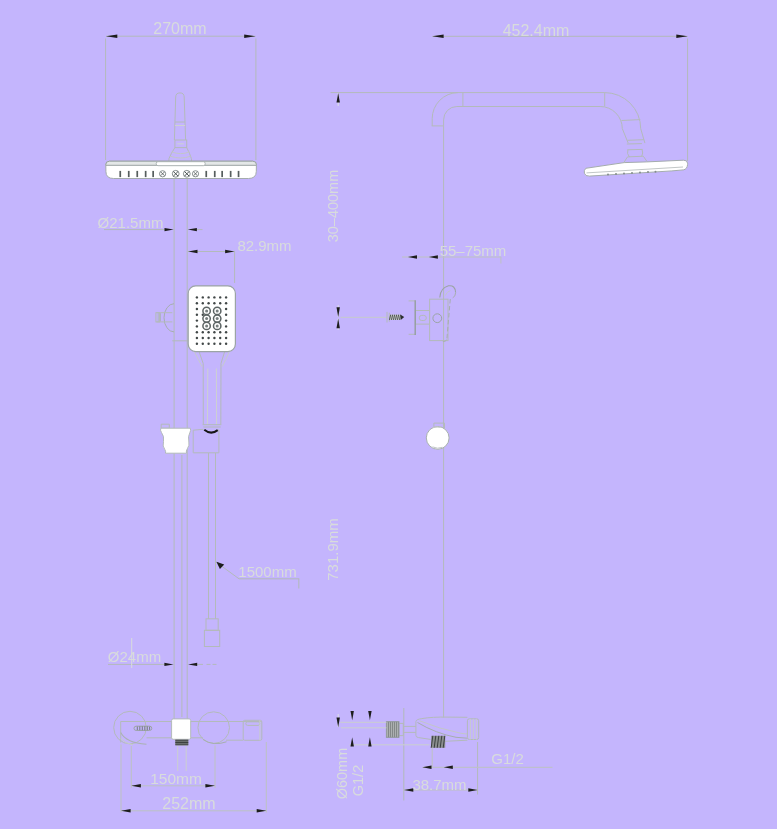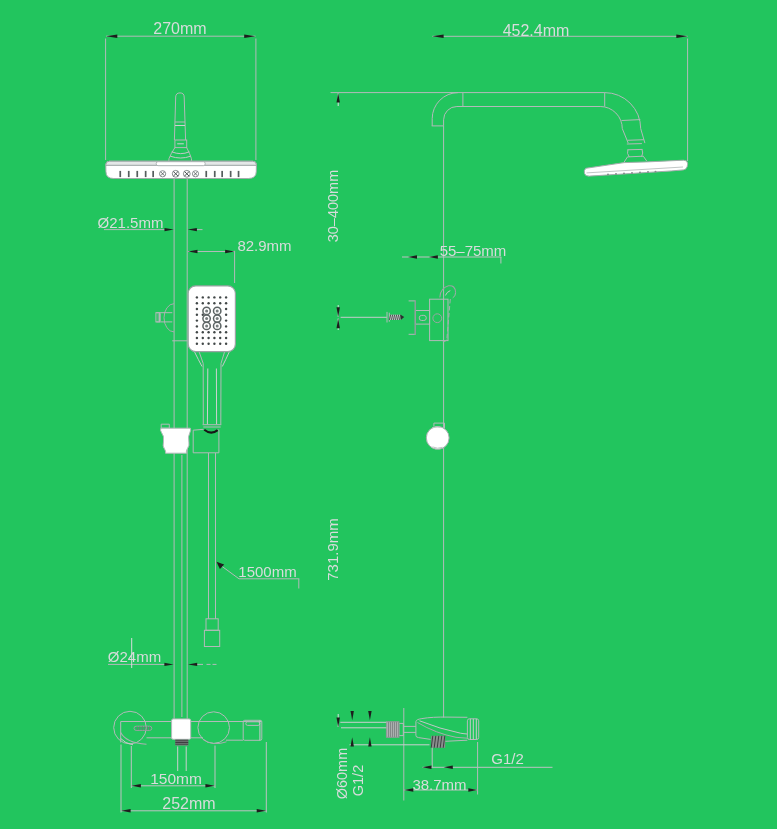--- a/index.html
+++ b/index.html
@@ -1,16 +1,16 @@
 <!DOCTYPE html>
 <html><head>
 <meta charset="utf-8">
 <style>
   html,body{margin:0;padding:0;background:#ffffff;}
-  #page{position:relative;width:777px;height:829px;background:#22c55e;overflow:hidden;}
+  #page{position:relative;width:777px;height:829px;background:#c4b5fd;overflow:hidden;}
   svg{display:block;filter:blur(0.35px);}
   text{font-family:"Liberation Sans", sans-serif;}
 </style>
 </head>
 <body>
 <div id="page">
 <svg width="777" height="829" viewBox="0 0 777 829">
 
   <g id="front" stroke="#b3baba" stroke-width="1" fill="none">
 

